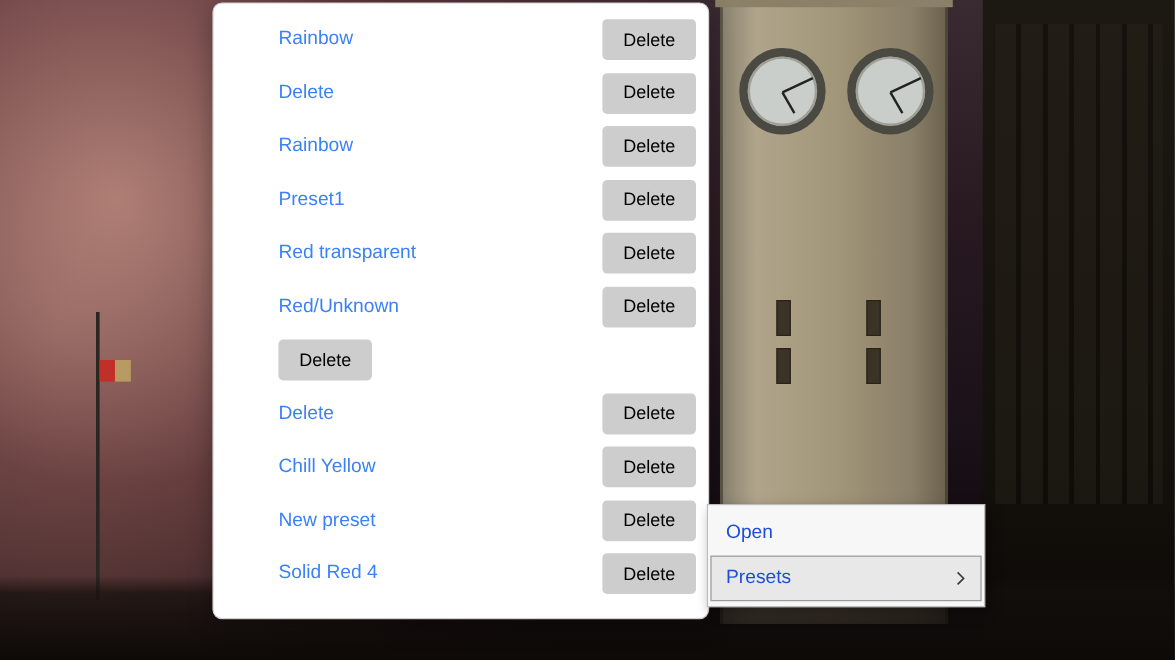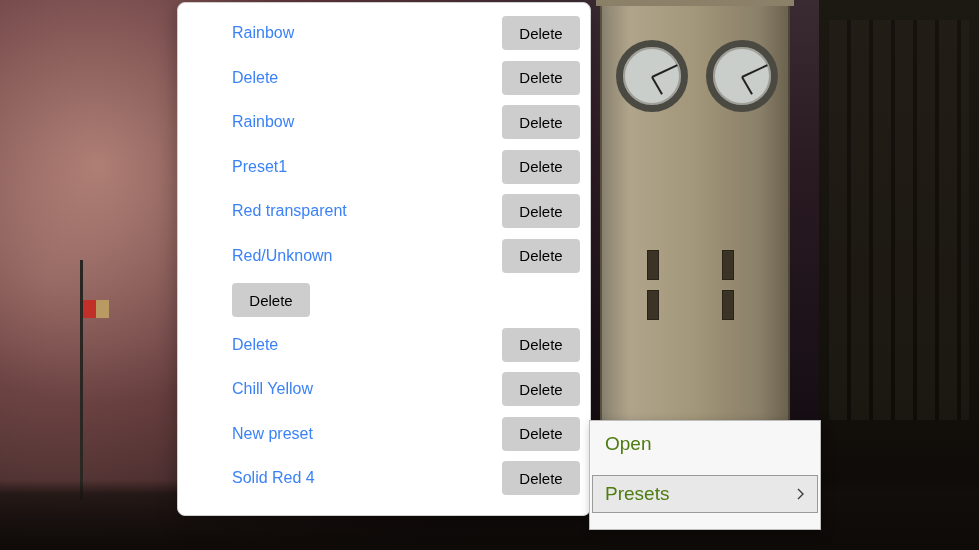--- a/index.html
+++ b/index.html
@@ -142,28 +142,28 @@
     border: 1px solid #bdbdbd;
     box-shadow: 3px 4px 10px rgba(0,0,0,0.35);
     padding: 4px 3px;
   }
   .menu-item {
     position: relative;
     height: 38px;
     display: flex;
     align-items: center;
     padding: 0 12px;
-    font-size: 19px;
-    color: #4d7c0f;
+    font-size: 16px;
+    color: #1d4ed8;
     cursor: default;
   }
   .menu-item.highlight {
     background: #e8e8e8;
     border: 1px solid #9a9a9a;
-    margin: 12px -1px;
+    margin: 0 -1px;
     padding: 0 12px;
     align-items: center;
   }
   .submenu-arrow {
     position: absolute;
     right: 12px;
     top: 50%;
     transform: translateY(-50%);
     width: 8px; height: 12px;
   }

